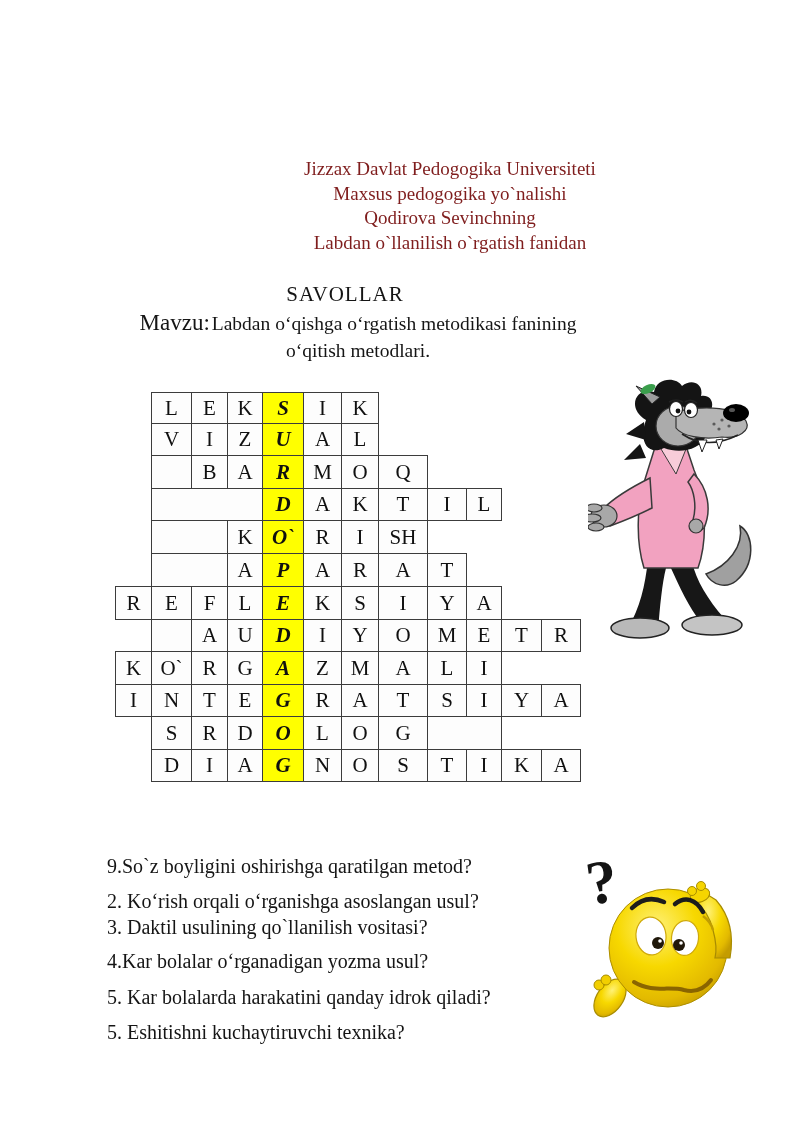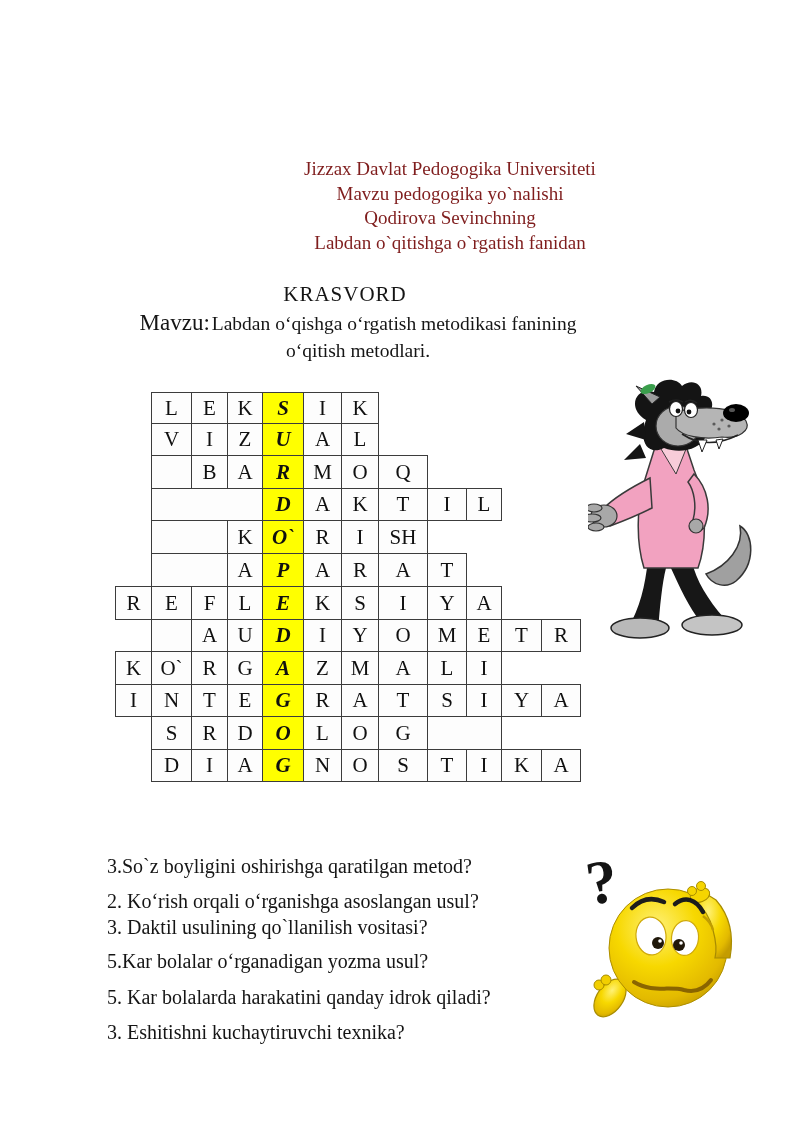--- a/index.html
+++ b/index.html
@@ -40,26 +40,26 @@
   .wolf-wrap{position:absolute;left:588px;top:378px;width:175px;height:262px;}
   .emoji-wrap{position:absolute;left:572px;top:846px;width:168px;height:180px;}
 </style>
 </head>
 <body>
 
 <div class="page">
 
   <div class="header">
     <div class="h-line">Jizzax Davlat Pedogogika Universiteti</div>
-    <div class="h-line">Mavzu pedogogika yo`nalishi</div>
+    <div class="h-line">Maxsus pedogogika yo`nalishi</div>
     <div class="h-line">Qodirova Sevinchning</div>
-    <div class="h-line">Labdan o`qitishga o`rgatish fanidan</div>
-  </div>
-
-  <div class="title">KRASVORD</div>
+    <div class="h-line">Labdan o`llanilish o`rgatish fanidan</div>
+  </div>
+
+  <div class="title">SAVOLLAR</div>
 
   <div class="mavzu">
     <span class="mavzu-label">Mavzu:</span><span class="mavzu-text">Labdan o‘qishga o‘rgatish metodikasi fanining o‘qitish metodlari.</span>
   </div>
 
   <div class="crossword" id="crossword">
       <div class="cw-cell" style="left: 36px; top: 0px; width: 41px; height: 32px;">L</div>
       <div class="cw-cell" style="left: 76px; top: 0px; width: 37px; height: 32px;">E</div>
       <div class="cw-cell" style="left: 112px; top: 0px; width: 36px; height: 32px;">K</div>
       <div class="cw-cell hl" style="left: 147px; top: 0px; width: 42px; height: 32px; background: rgb(255, 255, 0);">S</div>
@@ -218,26 +218,26 @@
         <ellipse cx="103" cy="32" rx="6.5" ry="7.5" fill="#fff" stroke="#222" stroke-width="1.2"></ellipse>
         <circle cx="90" cy="33" r="2.4" fill="#111"></circle>
         <circle cx="101" cy="34" r="2.4" fill="#111"></circle>
         <path d="M81,24 Q88,20 95,24 M97,24 Q103,20 109,25" stroke="#222" stroke-width="1.6" fill="none"></path>
       </g>
     </svg>
   </div>
 
 
   <div class="questions">
-    <div class="q">3.So`z boyligini oshirishga qaratilgan metod?</div>
+    <div class="q">9.So`z boyligini oshirishga qaratilgan metod?</div>
     <div class="q">2. Ko‘rish orqali o‘rganishga asoslangan usul?</div>
     <div class="q">3. Daktil usulining qo`llanilish vositasi?</div>
-    <div class="q">5.Kar bolalar o‘rganadigan yozma usul?</div>
+    <div class="q">4.Kar bolalar o‘rganadigan yozma usul?</div>
     <div class="q">5. Kar bolalarda harakatini qanday idrok qiladi?</div>
-    <div class="q">3. Eshitishni kuchaytiruvchi texnika?</div>
+    <div class="q">5. Eshitishni kuchaytiruvchi texnika?</div>
   </div>
 
   <div class="emoji-wrap">
     <svg width="168" height="180" viewBox="0 0 168 180" xmlns="http://www.w3.org/2000/svg">
       <defs>
         <radialGradient id="emGrad" cx="40%" cy="32%" r="75%">
           <stop offset="0%" stop-color="#fff176"></stop>
           <stop offset="45%" stop-color="#f7d800"></stop>
           <stop offset="82%" stop-color="#e3ba00"></stop>
           <stop offset="100%" stop-color="#c49c00"></stop>

